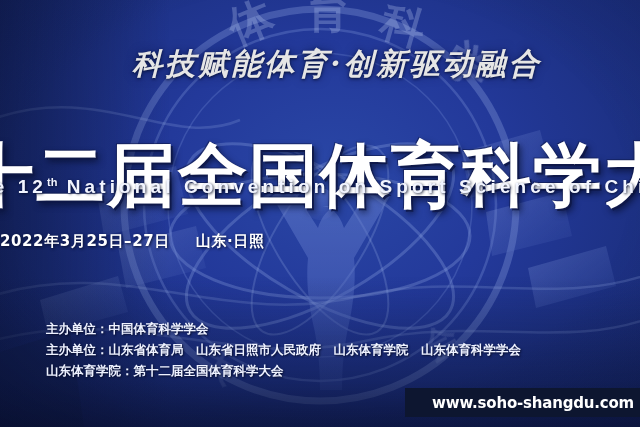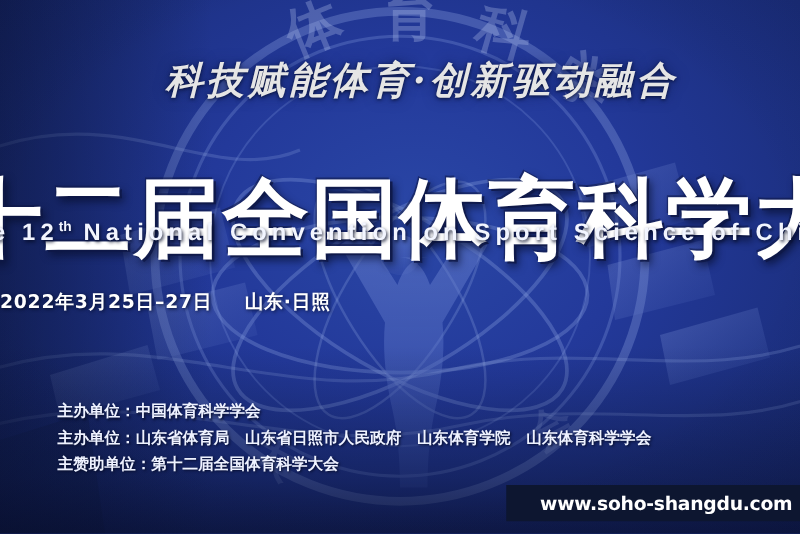--- a/index.html
+++ b/index.html
@@ -276,21 +276,21 @@
     </div>
 
     <div class="orgs">
       <span class="row">
         <span>主办单位：</span><span>中国体育科学学会</span>
       </span>
       <span class="row">
         <span>主办单位：</span><span>山东省体育局　山东省日照市人民政府　山东体育学院　山东体育科学学会</span>
       </span>
       <span class="row">
-        <span>主赞助单位：</span><span>第十二届全国体育科学大会</span>
+        <span>山东体育学院：</span><span>第十二届全国体育科学大会</span>
       </span>
     </div>
 
   </div>
 
   <div class="watermark-bar">
     <span class="url">www.soho-shangdu.com</span>
   </div>
 
 </div>

